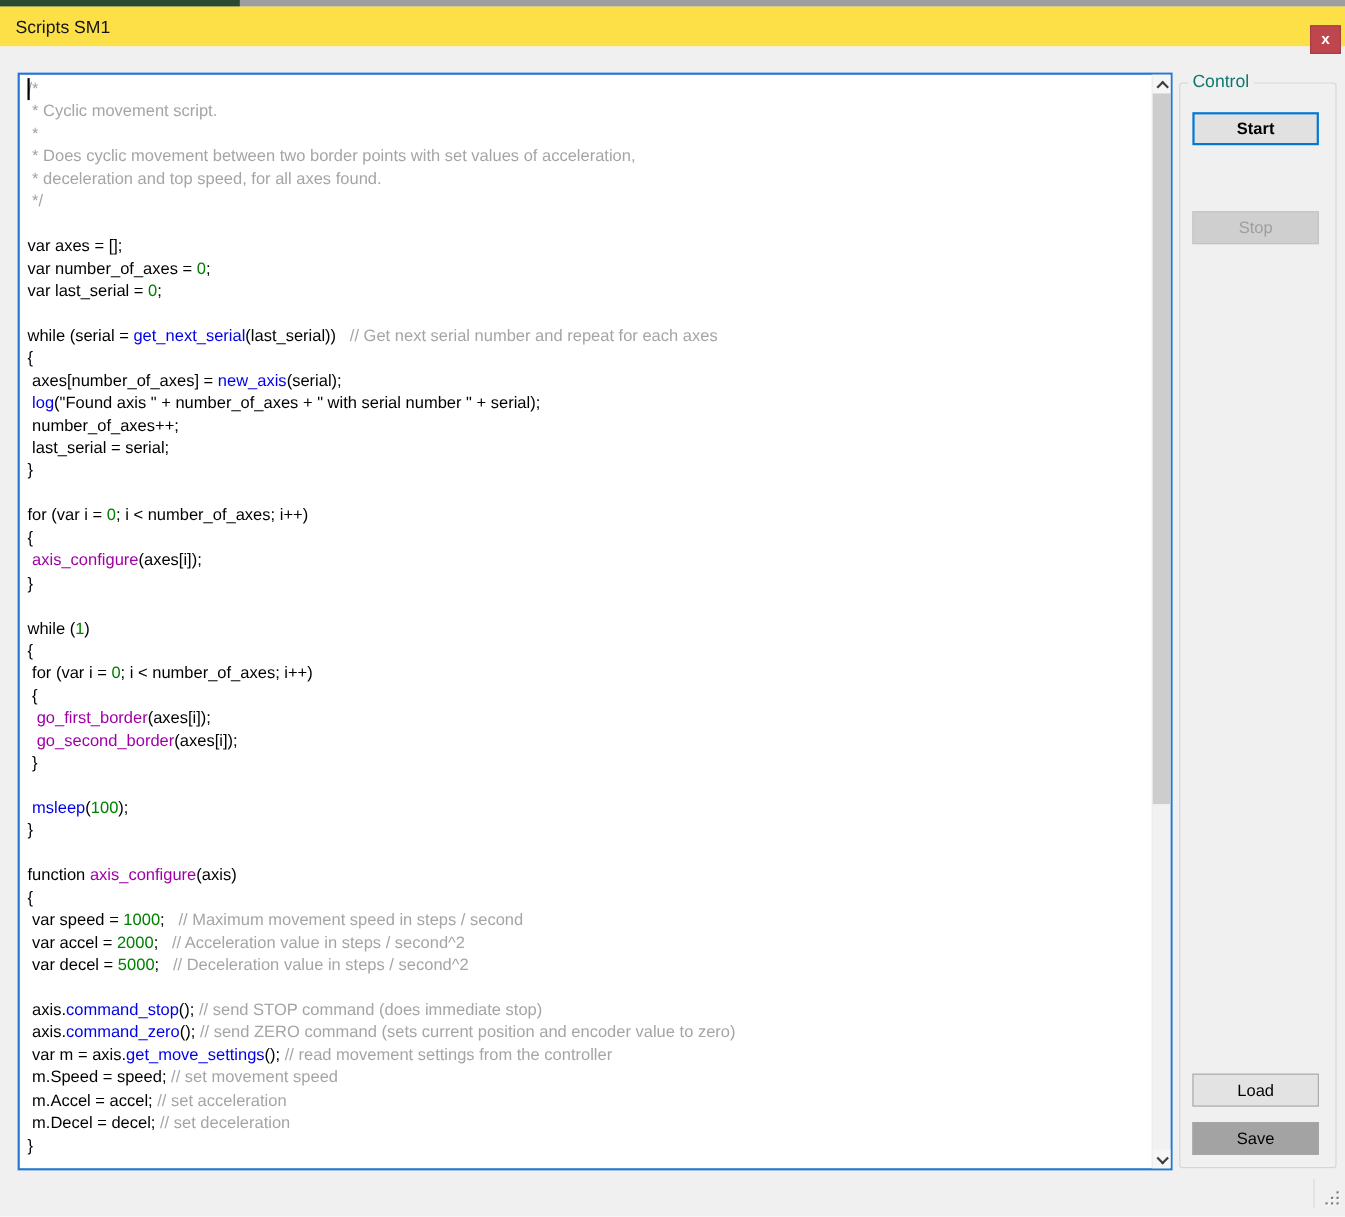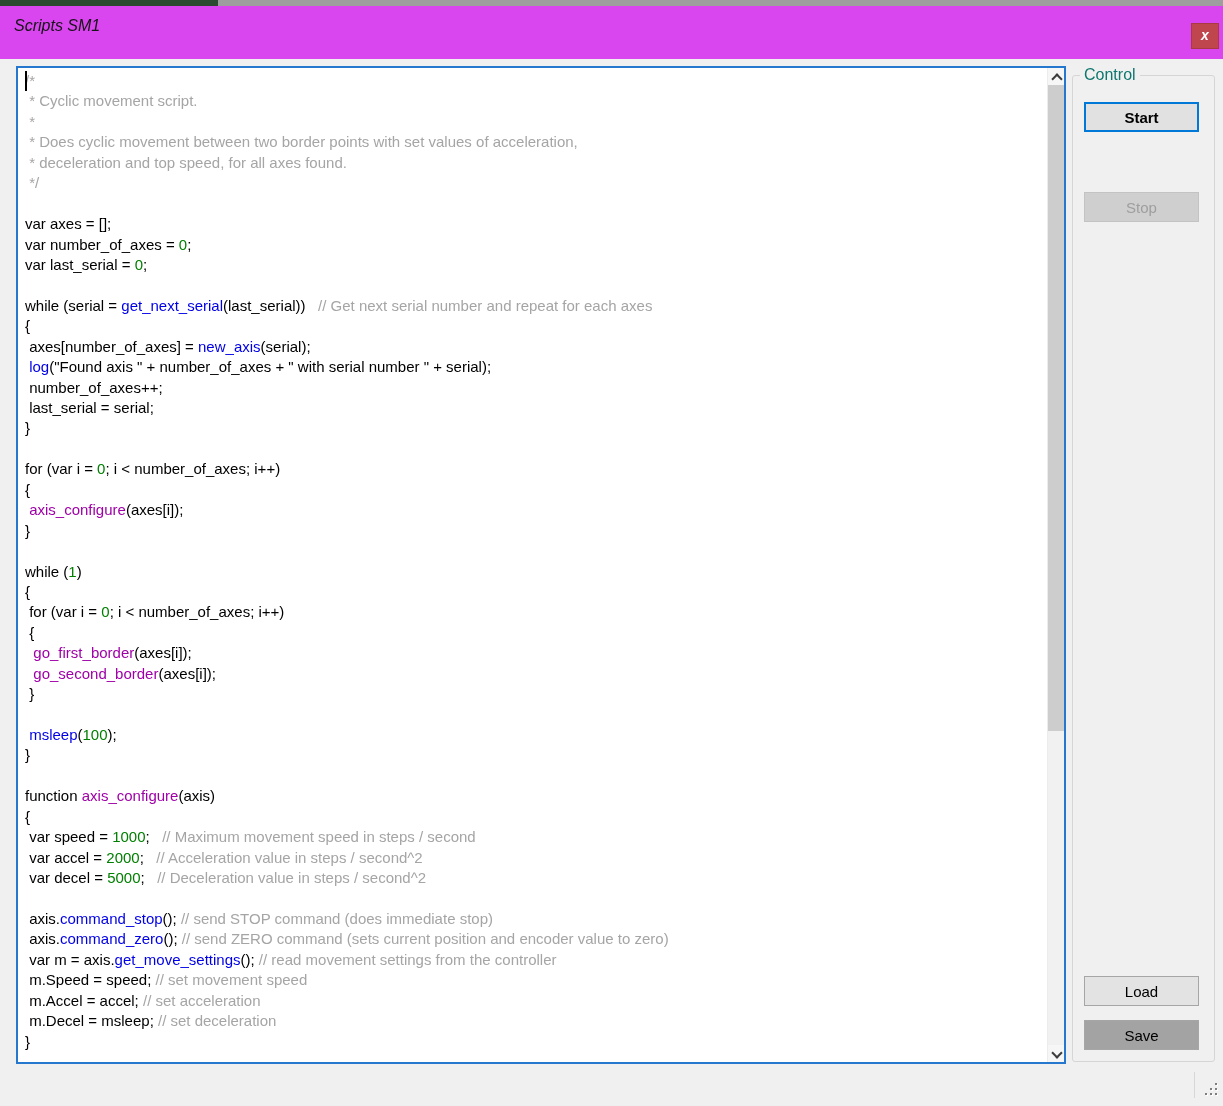--- a/index.html
+++ b/index.html
@@ -4,21 +4,21 @@
 <style>
   html,body{margin:0;padding:0;}
   body{font-family:"Liberation Sans","DejaVu Sans",sans-serif; background:#ffffff;}
   #app{position:relative;width:1223px;height:1106px;background:#f0f0f0;overflow:hidden;}
 
   
   .top-strip{position:absolute;left:0;top:0;width:1223px;height:6px;background:#9e9e9e;}
   .top-strip-green{position:absolute;left:0;top:0;width:218px;height:6px;background:#2c4a2f;}
 
   
-  .title-bar{position:absolute;left:0;top:6px;width:1223px;height:53px;background:#d946ef;font-style:italic;}
+  .title-bar{position:absolute;left:0;top:6px;width:1223px;height:36px;background:#fde047;}
   .title-text{position:absolute;left:14px;top:11px;font-size:16px;color:#141414;}
   .close-btn{position:absolute;left:1191px;top:17px;width:28px;height:26px;background:#c0464d;border:1px solid #a83a41;
              display:flex;align-items:center;justify-content:center;cursor:pointer;box-sizing:border-box;}
   .close-btn span{color:#ffffff;font-weight:bold;font-size:14px;line-height:1;transform:translateY(-1px);}
 
   
   .editor{position:absolute;left:16px;top:66px;width:1050px;height:998px;background:#ffffff;
           border:2px solid #2678cf;box-sizing:border-box;display:flex;}
   .code-area{position:relative;flex:1;overflow:hidden;padding:3px 0 0 7px;}
   .code-line{white-space:pre;font-size:15px;line-height:20.45px;height:20.45px;color:#000000;}
@@ -115,21 +115,21 @@
         <div class="code-line"><span class="tk-p">{</span></div>
         <div class="code-line"><span class="tk-p"> var speed = </span><span class="tk-n">1000</span><span class="tk-p">;</span><span class="tk-c">   // Maximum movement speed in steps / second</span></div>
         <div class="code-line"><span class="tk-p"> var accel = </span><span class="tk-n">2000</span><span class="tk-p">;</span><span class="tk-c">   // Acceleration value in steps / second^2</span></div>
         <div class="code-line"><span class="tk-p"> var decel = </span><span class="tk-n">5000</span><span class="tk-p">;</span><span class="tk-c">   // Deceleration value in steps / second^2</span></div>
         <div class="code-line">&nbsp;</div>
         <div class="code-line"><span class="tk-p"> axis.</span><span class="tk-f">command_stop</span><span class="tk-p">(); </span><span class="tk-c">// send STOP command (does immediate stop)</span></div>
         <div class="code-line"><span class="tk-p"> axis.</span><span class="tk-f">command_zero</span><span class="tk-p">(); </span><span class="tk-c">// send ZERO command (sets current position and encoder value to zero)</span></div>
         <div class="code-line"><span class="tk-p"> var m = axis.</span><span class="tk-f">get_move_settings</span><span class="tk-p">(); </span><span class="tk-c">// read movement settings from the controller</span></div>
         <div class="code-line"><span class="tk-p"> m.Speed = speed; </span><span class="tk-c">// set movement speed</span></div>
         <div class="code-line"><span class="tk-p"> m.Accel = accel; </span><span class="tk-c">// set acceleration</span></div>
-        <div class="code-line"><span class="tk-p"> m.Decel = msleep; </span><span class="tk-c">// set deceleration</span></div>
+        <div class="code-line"><span class="tk-p"> m.Decel = decel; </span><span class="tk-c">// set deceleration</span></div>
         <div class="code-line"><span class="tk-p">}</span></div>
       </div>
     <div class="sb">
       <div class="sb-btn">
         <span class="chev chev-up"></span>
       </div>
       <div class="sb-track">
         <div class="sb-thumb"></div>
       </div>
       <div class="sb-btn">

